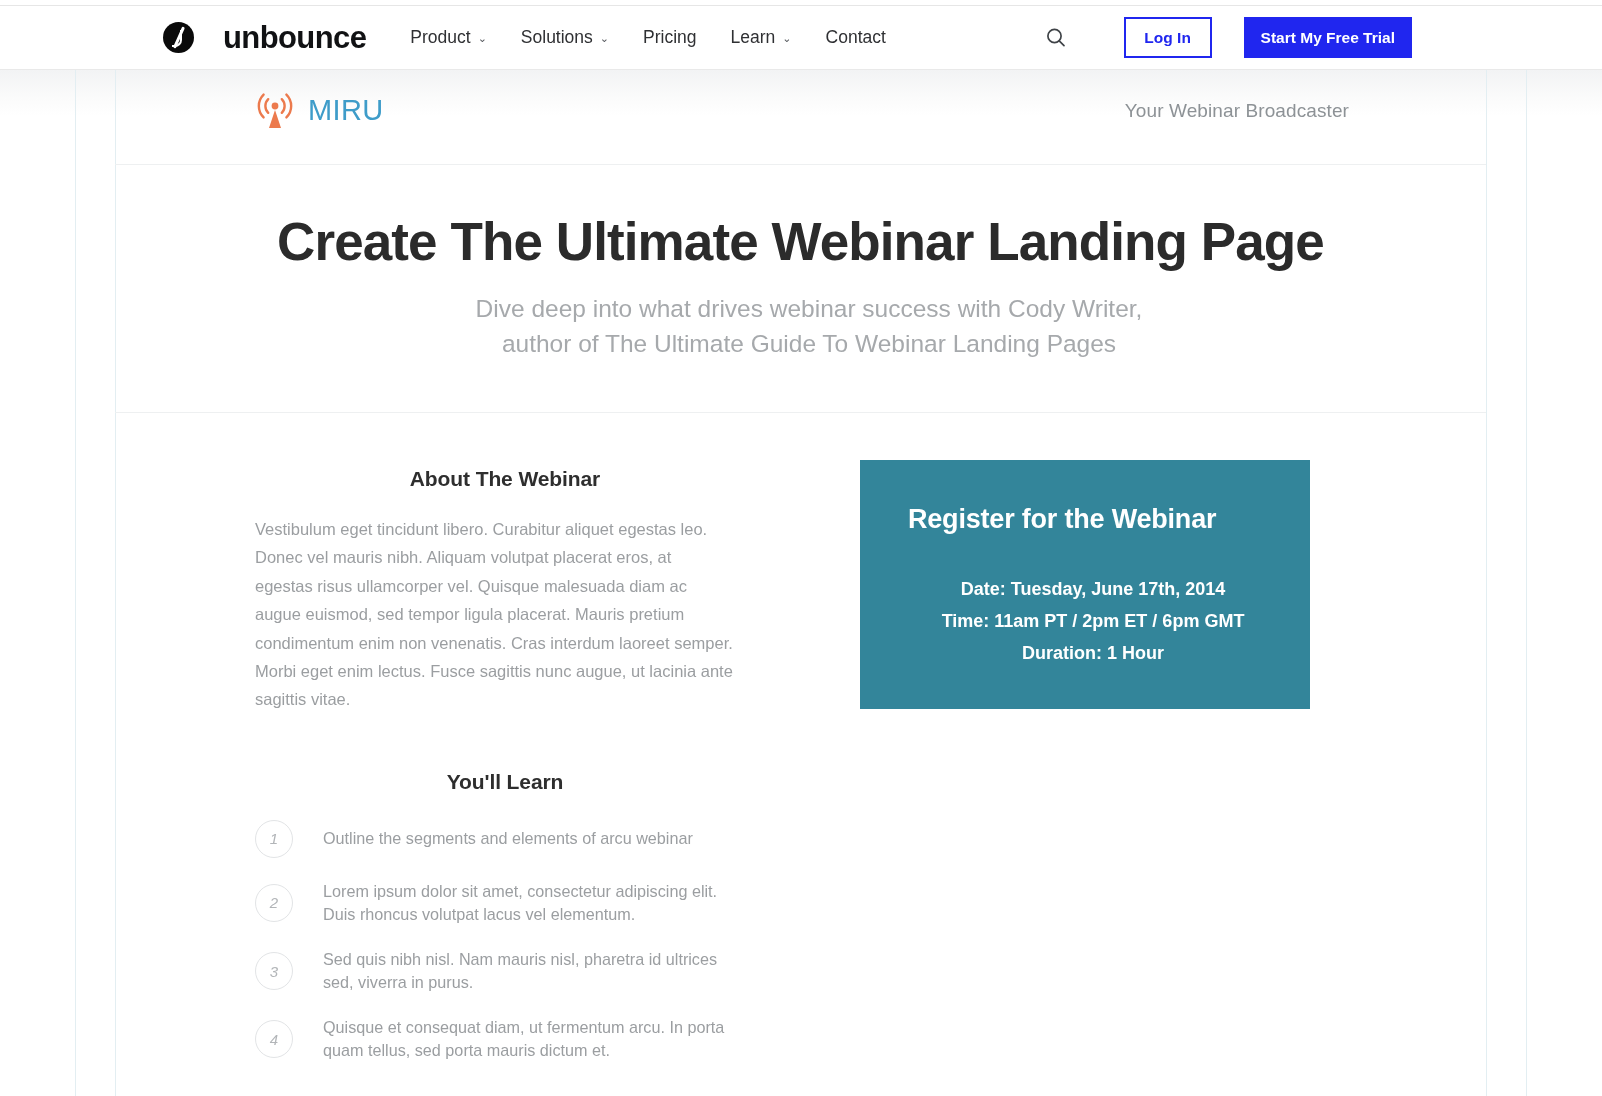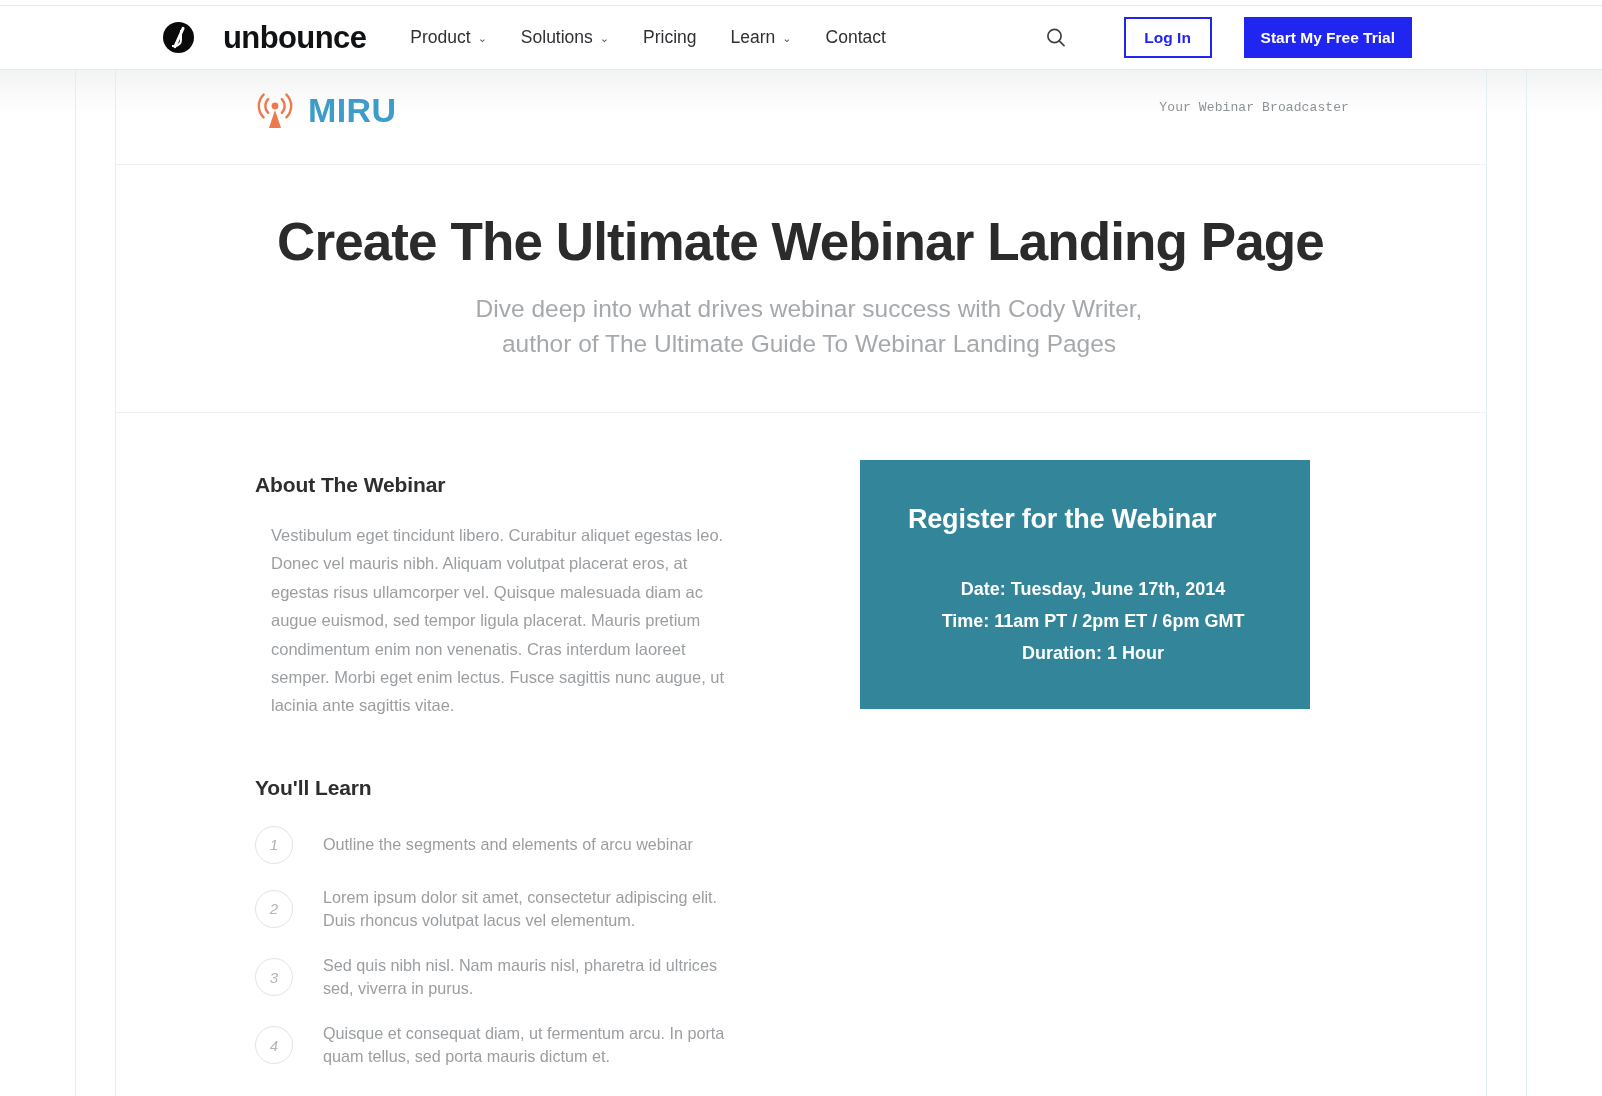--- a/index.html
+++ b/index.html
@@ -96,26 +96,26 @@
 
   .hrule { position:absolute; left:115px; width:1371px; height:1px; background:#eef0f1; }
   .hr-1 { top:94px; }
   .hr-2 { top:342px; }
 
   
   .page-head { position:absolute; top:0; left:115px; width:1371px; height:94px; }
   .miru { position:absolute; left:138px; top:18px; display:flex; align-items:center; }
   .miru-icon { width:44px; height:44px; flex:none; }
   .miru-word {
-    margin-left:11px; font-size:34px; font-weight:700;
+    margin-left:11px; font-size:29px; font-weight:400;
     color:#3e9cc9; letter-spacing:0.4px; line-height:1;
   }
   .page-tagline {
     position:absolute; right:137px; top:30px;
-    font-size:13px; color:#8d9296; letter-spacing:0.1px;font-family:Liberation Mono, monospace;
+    font-size:19px; color:#8d9296; letter-spacing:0.1px;
   }
 
   
   .hero { position:absolute; top:94px; left:115px; width:1371px; height:248px; }
   .hero-title {
     position:absolute; top:50px; left:0; width:1371px;
     text-align:center;
     font-size:53px; font-weight:700; color:#2b2b2b;
     letter-spacing:-0.9px; line-height:1.05;
   }
@@ -124,24 +124,24 @@
     text-align:center;
     font-size:24.5px; color:#a6a9ac; line-height:1.42; font-weight:400;padding-left:17px;
   }
 
   
   .body-wrap { position:absolute; top:342px; left:115px; width:1371px; height:684px; }
 
   .col-left { position:absolute; left:140px; top:55px; width:500px; }
   .sec-title {
     font-size:21px; font-weight:700; color:#2e2e2e;
-    letter-spacing:-0.1px; margin:6px 0 24px 0;
+    letter-spacing:-0.1px; margin:0 0 24px 0;text-align:center;
   }
   .sec-body {
-    font-size:16.5px; color:#9b9ea1; line-height:1.72; margin:16px;
+    font-size:16.5px; color:#9b9ea1; line-height:1.72; margin:0;
     max-width:478px;
   }
   .sec-title-2 { margin-top:56px; }
 
   .learn-list { margin-top:26px; }
   .learn-item { display:flex; align-items:center; margin-bottom:22px; }
   .learn-num {
     width:38px; height:38px; border-radius:50%;
     border:1px solid #e2e4e6;
     display:flex; align-items:center; justify-content:center;

